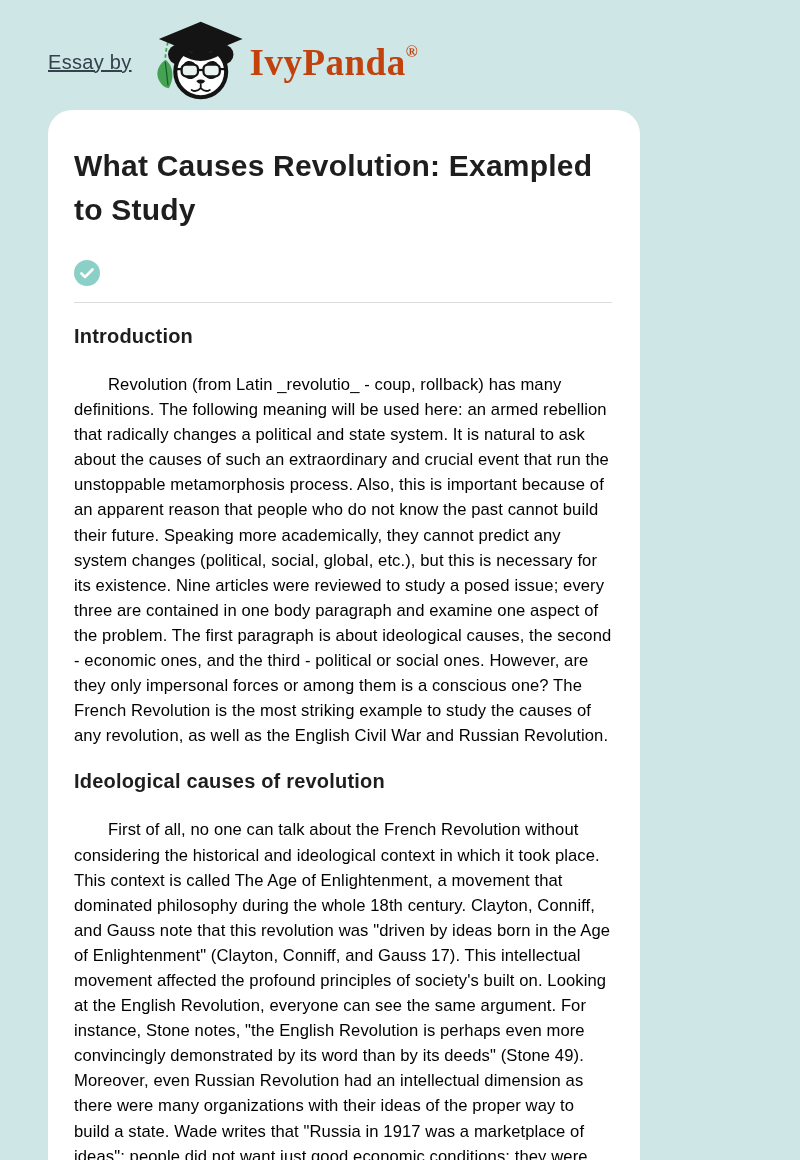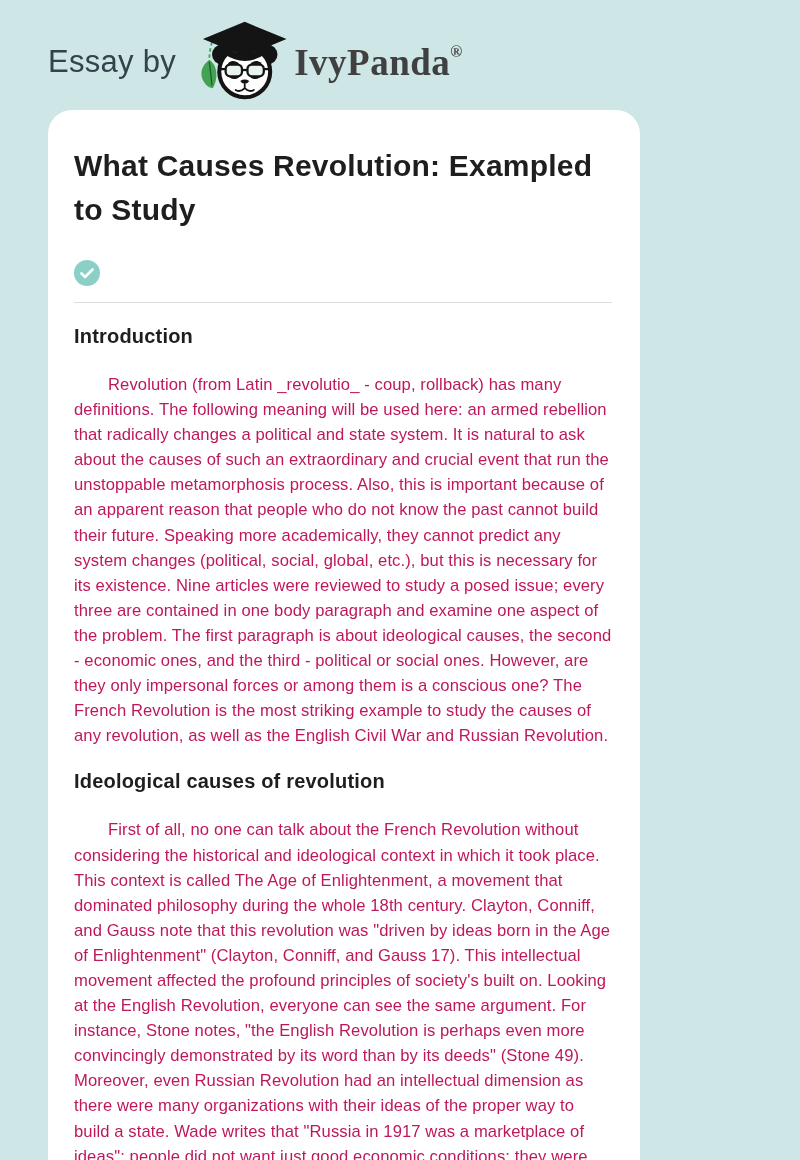--- a/index.html
+++ b/index.html
@@ -19,37 +19,38 @@
   }
   
   .site-header {
     display: flex;
     align-items: center;
     padding: 28px 0 0 48px;
     height: 96px;
     box-sizing: border-box;
   }
   .essay-by {
-    font-size: 31px;
+    font-size: 20px;
     color: #33434c;
     letter-spacing: 0.3px;
     margin-right: 16px;
+    text-decoration: underline;
   }
   .logo-wrap {
     width: 100px;
     height: 82px;
     display: inline-block;
     position: relative;
     top: -2px;
   }
   .brand {
     font-family: "Liberation Serif", "DejaVu Serif", serif;
     font-weight: 700;
     font-size: 37px;
-    color: #404040;
+    color: #c2410c;
     margin-left: 2px;
     letter-spacing: 0.5px;
   }
   .brand .reg {
     font-size: 16px;
     vertical-align: super;
     font-weight: 700;
     position: relative;
     top: -4px;
   }
@@ -102,21 +103,21 @@
   .section h2 {
     font-size: 20px;
     font-weight: 700;
     color: #1e1e1e;
     margin: 22px 0 24px 0;
     letter-spacing: 0.2px;
   }
   .section p {
     font-size: 16.6px;
     line-height: 25.1px;
-    color: #be185d;
+    color: #000000;
     margin: 0 0 6px 0;
     text-indent: 34px;
     letter-spacing: 0.1px;
   }
 </style>
 </head>
 <body>
 
 <div class="page">
 

